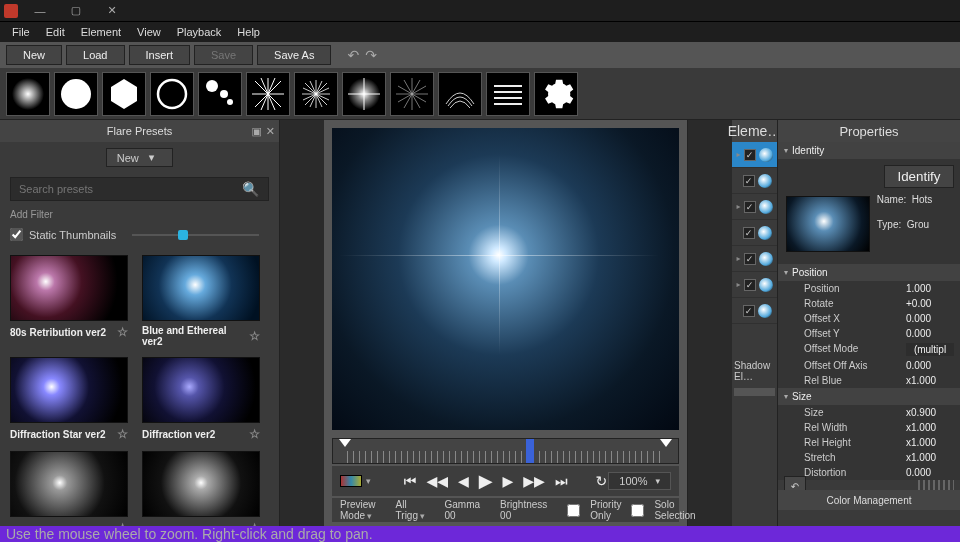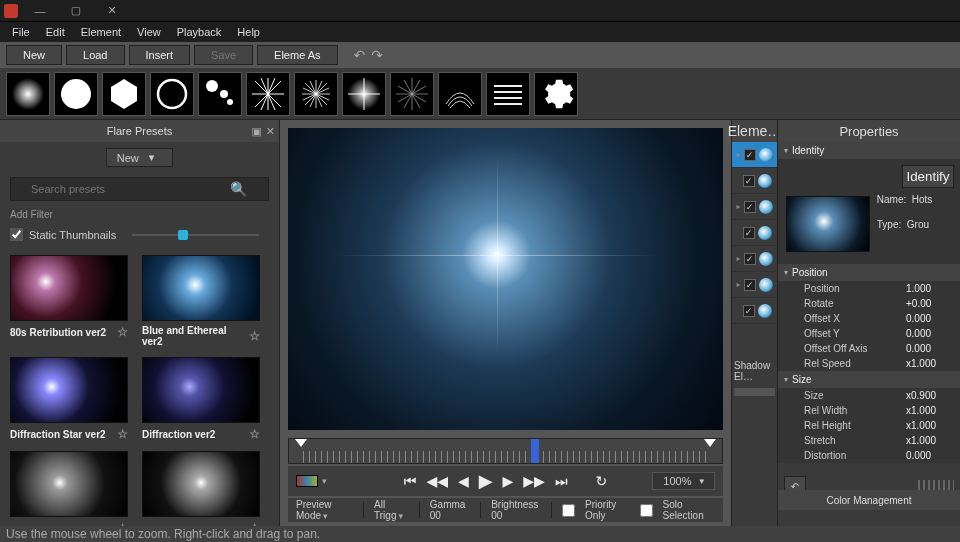--- a/index.html
+++ b/index.html
@@ -10,27 +10,27 @@
 .titlebar .winbtn { width: 36px; height: 22px; display: flex; align-items: center; justify-content: center; color: #aaa; }
 .menubar { height: 20px; background: #1e1e1e; display: flex; align-items: center; padding-left: 4px; color: #ddd; }
 .menubar span { padding: 2px 8px; }
 .toolbar { height: 26px; background: #555; display: flex; align-items: center; padding-left: 6px; gap: 4px; }
 .toolbar .btn { background: #444; border: 1px solid #222; color: #eee; padding: 3px 16px; font-size: 11px; }
 .toolbar .btn.disabled { color: #777; }
 .toolbar .undo-redo { margin-left: 12px; display: flex; gap: 6px; color: #aaa; font-size: 14px; }
 .elemstrip { height: 52px; background: #3a3a3a; display: flex; align-items: center; padding: 4px 6px; gap: 4px; border-bottom: 1px solid #222; }
 .elem-thumb { width: 44px; height: 44px; background: #000; border: 1px solid #555; display: flex; align-items: center; justify-content: center; }
 .gear { fill: #fff; }
-.main { display: flex; height: calc(542px - 22px - 20px - 26px - 52px - 16px); }
+.main { display: flex; height: calc(542px - 22px - 20px - 26px - 52px - 16px); gap: 44px; }
 .left-panel { width: 280px; background: #3a3a3a; border-right: 1px solid #222; display: flex; flex-direction: column; }
 .panel-head { height: 22px; background: #444; display: flex; align-items: center; justify-content: center; position: relative; font-size: 11px; color: #ddd; }
 .panel-head .icons { position: absolute; right: 4px; display: flex; gap: 4px; color: #aaa; }
 .new-dd { display: flex; justify-content: center; padding: 6px 0; }
 .new-dd .dd { background: #444; border: 1px solid #222; padding: 2px 18px 2px 10px; display: flex; align-items: center; gap: 10px; }
-.search { margin: 4px 10px; background: #2c2c2c; border: 1px solid #222; height: 24px; display: flex; align-items: center; padding: 0 20px; }
+.search { margin: 4px 10px; background: #2c2c2c; border: 1px solid #222; height: 24px; display: flex; align-items: center; padding: 0 8px; }
 .search input { flex: 1; background: transparent; border: none; color: #ccc; font-size: 11px; outline: none; }
 .search .mag { color: #ccc; font-size: 14px; }
 .addfilter { padding: 4px 10px; color: #999; font-size: 10px; }
 .static-row { padding: 4px 10px; display: flex; align-items: center; gap: 6px; }
 .static-row .slider { flex: 1; margin-left: 10px; margin-right: 10px; position: relative; height: 2px; background: #555; }
 .static-row .slider .knob { position: absolute; left: 36%; top: -4px; width: 10px; height: 10px; background: #2bb3e0; border-radius: 2px; }
 .presets { flex: 1; overflow: hidden; padding: 10px 6px 0 10px; display: flex; flex-wrap: wrap; gap: 10px 14px; align-content: flex-start; }
 .preset { width: 118px; }
 .preset .thumb { width: 118px; height: 66px; background: radial-gradient(circle at 40% 45%, #fff 0%, #356 20%, #0a1420 55%, #000 100%); border: 1px solid #111; }
 .preset .label-row { display: flex; align-items: center; justify-content: space-between; margin-top: 4px; font-size: 10px; font-weight: 600; color: #eee; }
@@ -63,31 +63,31 @@
 .eleme-row .tri { color: #888; font-size: 8px; }
 .eleme-row .chk { width: 12px; height: 12px; background: #222; border: 1px solid #666; display: flex; align-items: center; justify-content: center; font-size: 9px; color: #ccc; }
 .eleme-row .ico { width: 14px; height: 14px; border-radius: 50%; background: radial-gradient(circle at 40% 40%, #fff, #5ad 60%, #000); }
 .eleme-panel .shadow-lbl { padding: 36px 2px 4px 2px; font-size: 10px; color: #ccc; text-align: left; }
 .eleme-panel .scroll { height: 8px; background: #555; margin: 2px 2px 8px 2px; }
 .props { width: 182px; background: #3a3a3a; display: flex; flex-direction: column; font-size: 10px; overflow: hidden; position: relative; }
 .props .head { height: 22px; background: #444; display: flex; align-items: center; justify-content: center; font-size: 13px; color: #ddd; }
 .prop-section { background: #343434; }
 .prop-section .sec-head { background: #424242; padding: 3px 6px; display: flex; align-items: center; gap: 4px; color: #eee; }
 .prop-section .sec-head .arrow { font-size: 8px; color: #aaa; }
-.identify-btn { margin: 6px 6px 6px auto; width: 52px; text-align: center; padding: 3px 0; background: #444; border: 1px solid #222; color: #eee; display: block; }
+.identify-btn { margin: 6px 6px 6px auto; width: 70px; text-align: center; padding: 3px 0; background: #444; border: 1px solid #222; color: #eee; display: block; }
 .id-thumb { width: 84px; height: 56px; margin: 2px 0 6px 8px; background: radial-gradient(circle at 45% 45%, #fff 0%, #5a8db5 18%, #0a1826 70%, #000); border: 1px solid #111; display: inline-block; vertical-align: top; }
 .id-fields { display: inline-block; vertical-align: top; margin-left: 4px; }
 .id-fields .row { margin-bottom: 14px; color: #ddd; }
 .prop-row { display: flex; justify-content: space-between; padding: 2px 6px 2px 26px; color: #ccc; }
 .prop-row .val { width: 48px; text-align: left; color: #eee; }
 .prop-row .val.boxed { background: #2d2d2d; text-align: center; padding: 1px 0; }
 .props .cm-bar { position: absolute; bottom: 16px; left: 0; right: 0; height: 20px; background: #454545; display: flex; align-items: center; justify-content: center; color: #ddd; }
 .props .undo2 { position: absolute; bottom: 30px; left: 6px; width: 22px; height: 20px; background: #484848; border:1px solid #222; display:flex; align-items:center; justify-content:center; }
 .grips { position:absolute; bottom:30px; right:6px; width:36px; height:16px; background: repeating-linear-gradient(90deg,#666 0,#666 2px,transparent 2px,transparent 5px); }
-.statusbar { height: 16px; background: #404040; color: #aaa; font-size: 12px; display: flex; align-items: center; padding-left: 6px; }
+.statusbar { height: 16px; background: #6d28d9; color: #aaa; font-size: 14px; display: flex; align-items: center; padding-left: 6px; }
 input[type=checkbox] { accent-color: #555; }
 </style>
 </head>
 <body>
 
 <div class="titlebar">
   <div class="logo"></div>
   <div class="winbtn">—</div>
   <div class="winbtn">▢</div>
   <div class="winbtn">✕</div>
@@ -100,21 +100,21 @@
   <span>View</span>
   <span>Playback</span>
   <span>Help</span>
 </div>
 
 <div class="toolbar">
   <button class="btn">New</button>
   <button class="btn">Load</button>
   <button class="btn">Insert</button>
   <button class="btn disabled">Save</button>
-  <button class="btn">Eleme As</button>
+  <button class="btn">Save As</button>
   <span class="undo-redo">
     <span>↶</span>
     <span>↷</span>
   </span>
 </div>
 
 <div class="elemstrip">
   <div class="elem-thumb">
       <svg width="36" height="36">
         <radialGradient id="g1">
@@ -422,25 +422,29 @@
             </div>
             <div class="prop-row">
               <span>Offset X</span>
               <span class="val">0.000</span>
             </div>
             <div class="prop-row">
               <span>Offset Y</span>
               <span class="val">0.000</span>
             </div>
             <div class="prop-row">
+              <span>Offset Mode</span>
+              <span class="val boxed">(multipl</span>
+            </div>
+            <div class="prop-row">
               <span>Offset Off Axis</span>
               <span class="val">0.000</span>
             </div>
             <div class="prop-row">
-              <span>Rel Speed</span>
+              <span>Rel Blue</span>
               <span class="val">x1.000</span>
             </div>
           </div>
       </div>
       <div class="prop-section">
         <div class="sec-head">
             <span class="arrow">▾</span>
             <span>Size</span>
           </div>
         <div id="size-rows">

